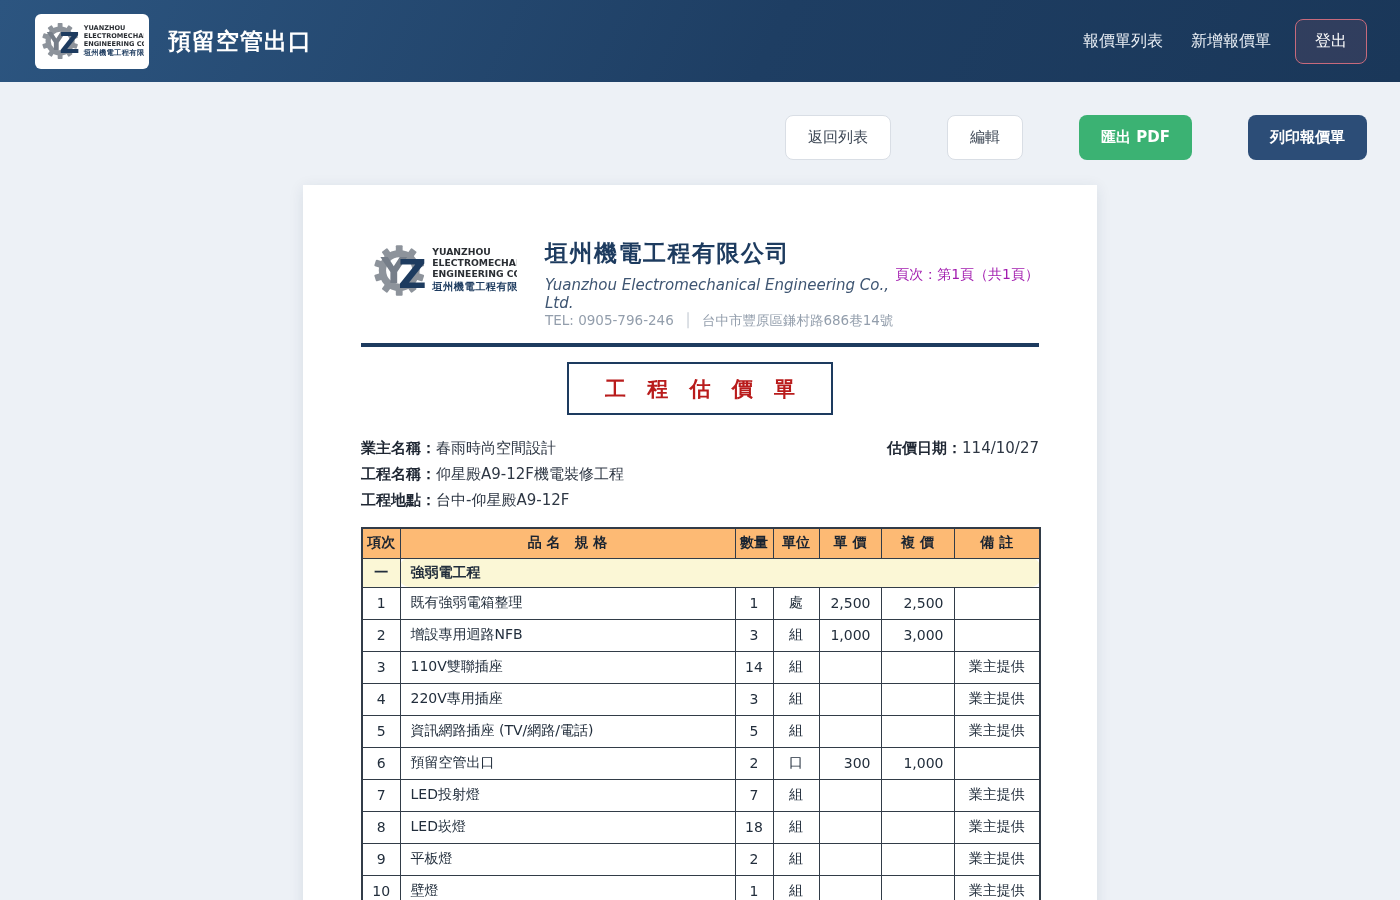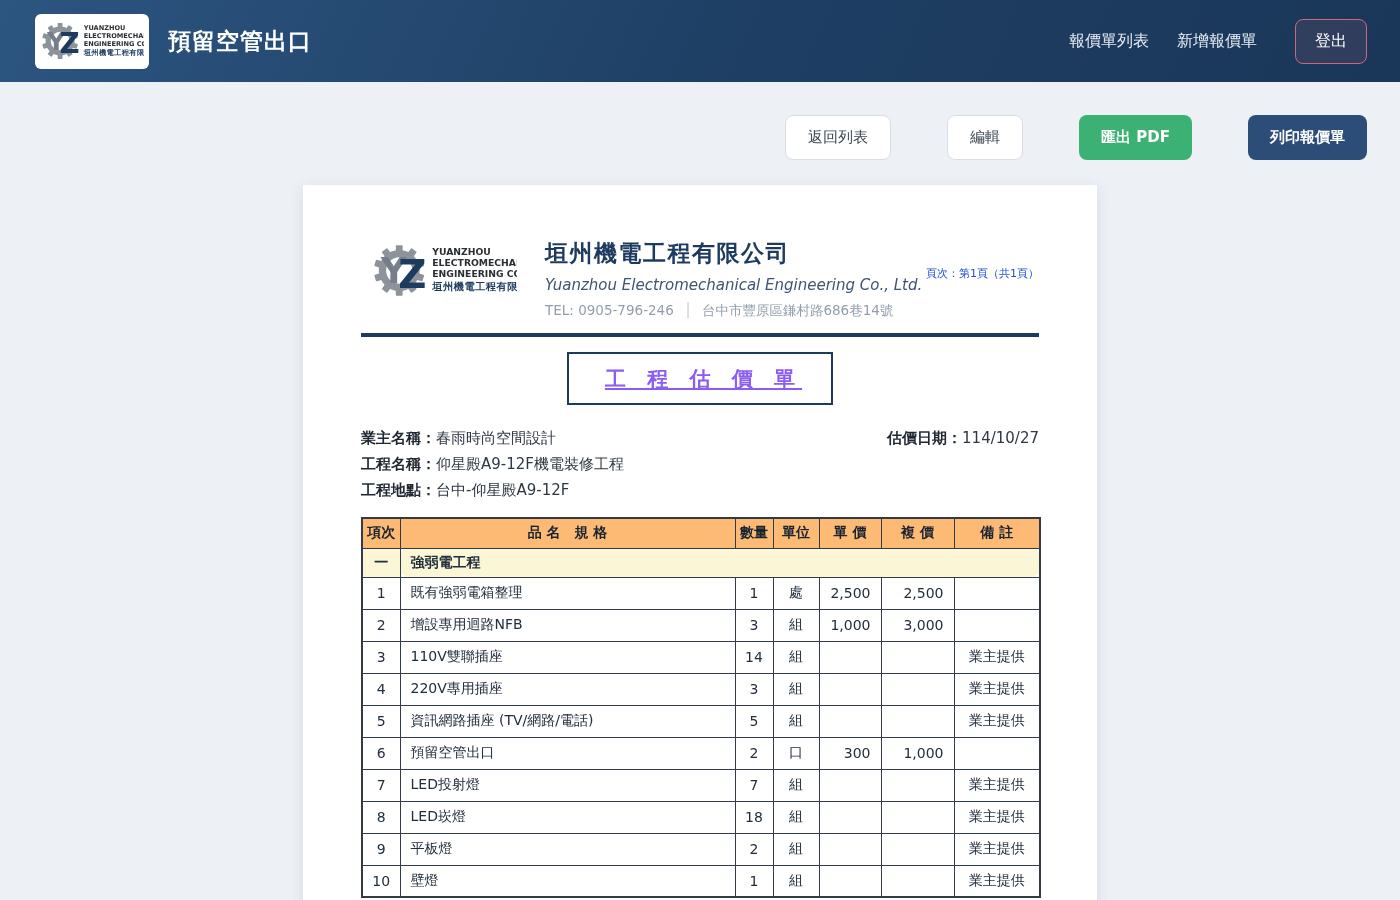--- a/index.html
+++ b/index.html
@@ -20,21 +20,21 @@
   .logo-card {
     background:#ffffff; border-radius:6px;
     width:114px; height:55px;
     display:flex; align-items:center; justify-content:center;
     overflow:hidden;
   }
   .app-title { color:#ffffff; font-size:23px; font-weight:bold; letter-spacing:1px; margin-left:19px; }
   .nav { margin-left:auto; display:flex; align-items:center; }
   .nav-link { color:#e9eef4; font-size:16px; margin-left:28px; cursor:pointer; }
   .logout-btn {
-    margin-left:38px;
+    margin-left:24px;
     border:1px solid #c76a7c; background:rgba(214,110,125,0.12);
     color:#ffffff; font-size:16px;
     padding:0 19px; height:45px; border-radius:8px;
     font-family:inherit; cursor:pointer;
   }
 
   
   .toolbar { display:flex; justify-content:flex-end; align-items:center; padding:33px 33px 0 0;gap:36px; }
   .btn {
     height:45px; border-radius:8px; font-size:15px;
@@ -50,30 +50,30 @@
   .card {
     width:794px; margin:25px auto 0; background:#ffffff;
     box-shadow:0 3px 14px rgba(30,50,80,0.10);
     padding:53px 58px 60px; min-height:760px;
   }
   .company-row { display:flex; align-items:flex-start; }
   .doc-logo { flex:0 0 auto; margin-left:10px; }
   .company-block { margin-left:28px; }
   .company-name { color:#1d3b5f; font-size:23px; font-weight:bold; letter-spacing:1.5px; }
   .company-en { color:#3e5572; font-style:italic; font-size:15px; margin-top:7px; }
-  .company-contact { color:#939eac; font-size:13.5px; margin-top:8px; }
+  .company-contact { color:#939eac; font-size:13.5px; }
   .contact-sep { color:#c3cad3; margin:0 10px; }
-  .page-info { margin-left:auto; color:#1d4ed8; font-size:11px; padding-top:28px; white-space:nowrap; }
+  .page-info { margin-left:auto; color:#a21caf; font-size:14px; padding-top:28px; white-space:nowrap; }
   .rule { height:4px; background:#1d3b5f; margin-top:13px; }
 
   .title-box {
     width:266px; height:53px; border:2px solid #1d3b5f;
     margin:15px auto 0; display:flex; align-items:center; justify-content:center;
-    color:#8b5cf6; font-size:21px; font-weight:bold;
-    letter-spacing:7px; text-indent:7px;text-decoration:underline;
+    color:#b91c1c; font-size:21px; font-weight:bold;
+    letter-spacing:7px; text-indent:7px;
   }
 
   .meta { margin-top:20px; font-size:15px; color:#2e3744; }
   .meta-line { line-height:26px; display:flex;align-items:center; }
   .meta-label { font-weight:bold; color:#1f2733; }
   .meta-right { margin-left:auto; display:flex; }
 
   
   table.quote {
     margin-top:14px; width:678px;

